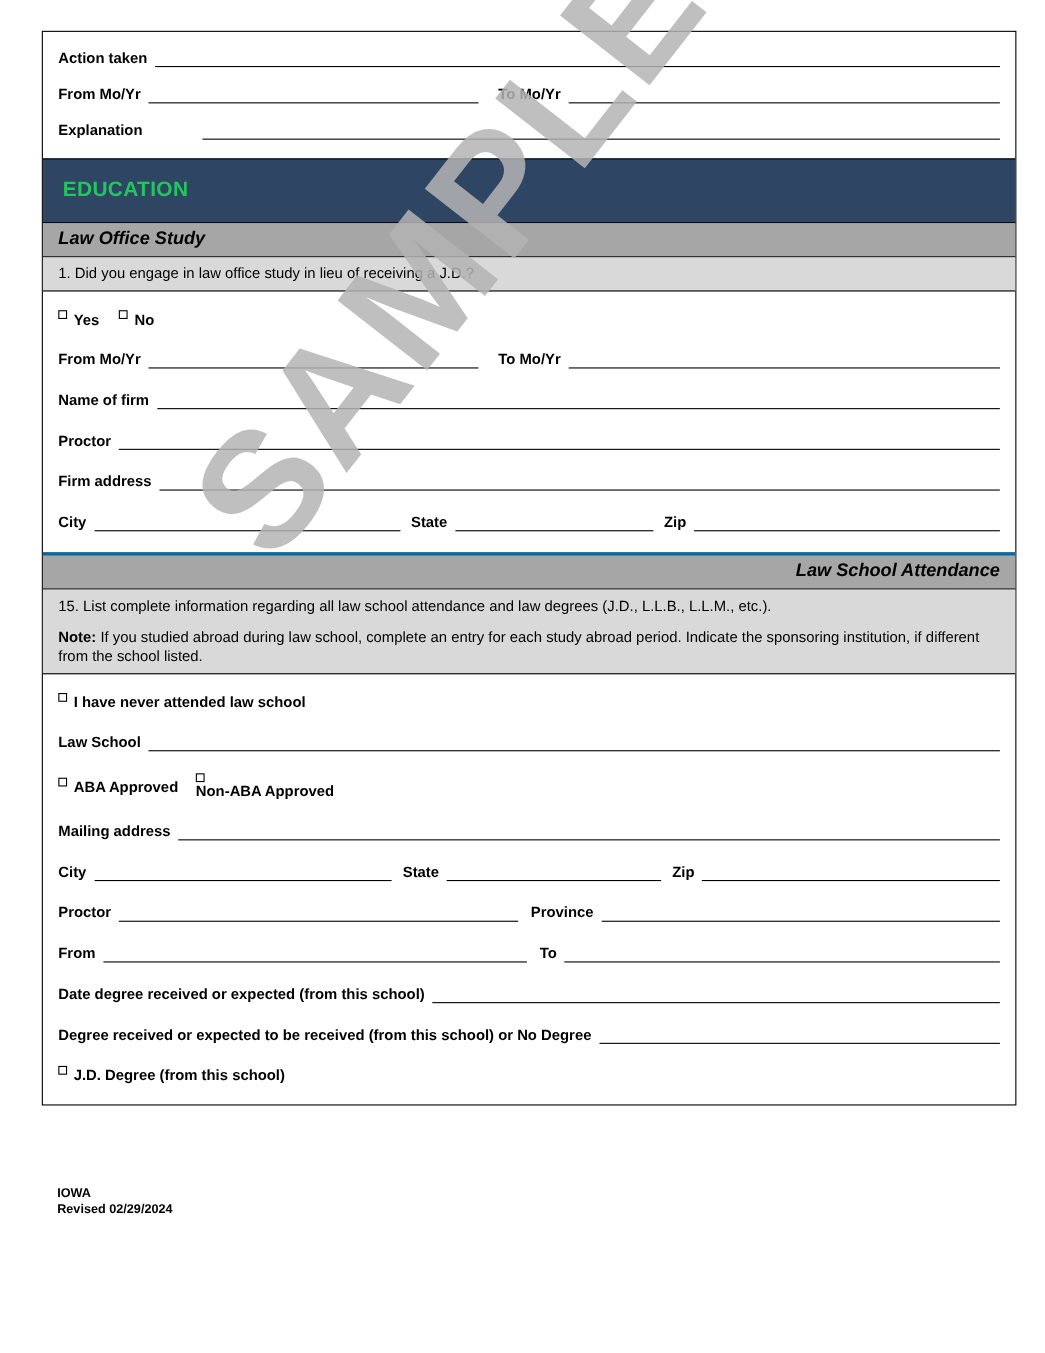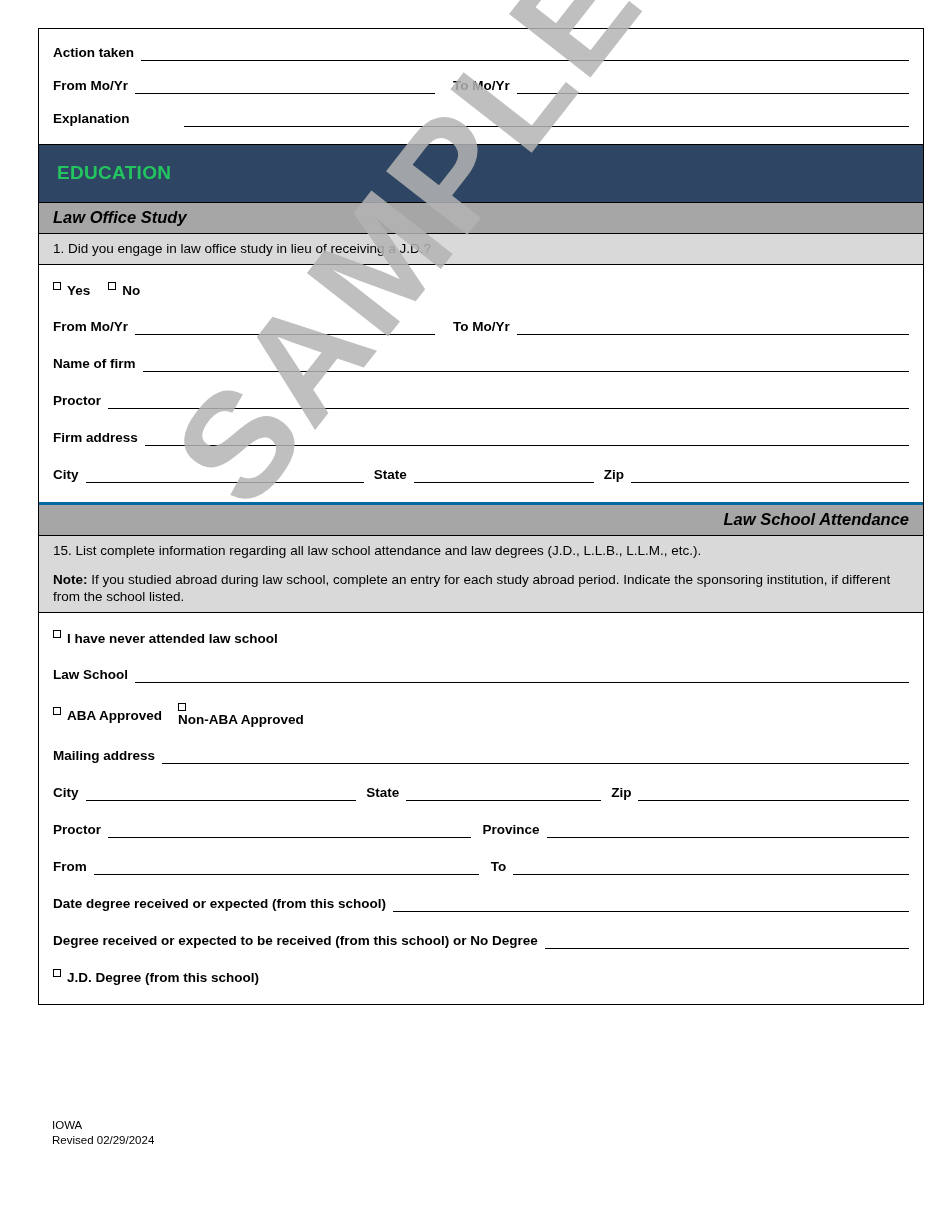--- a/index.html
+++ b/index.html
@@ -117,23 +117,23 @@
   
   .block { padding-top: 18px; padding-bottom: 10px; }
   .block .field-row, .block .cbline { margin-bottom: 21px; }
   .block .cbline { padding: 0 14px; }
   .block > *:last-child { margin-bottom: 9px; }
 
   
   .footer {
     position: absolute;
     left: 52px;
-    top: 1118px;
+    top: 1078px;
     font-size: 11.5px;
-    font-weight: normal;
+    font-weight: bold;
     line-height: 15px;
     color: #000;
   }
 
   
   .watermark {
     position: absolute;
     left: 0;
     top: 0;
     width: 950px;

